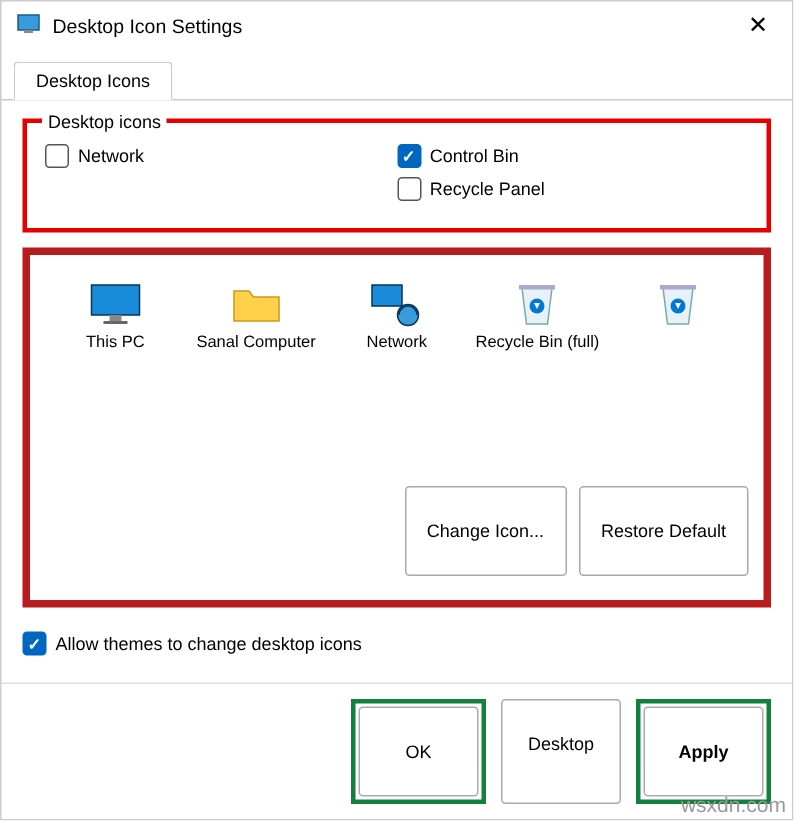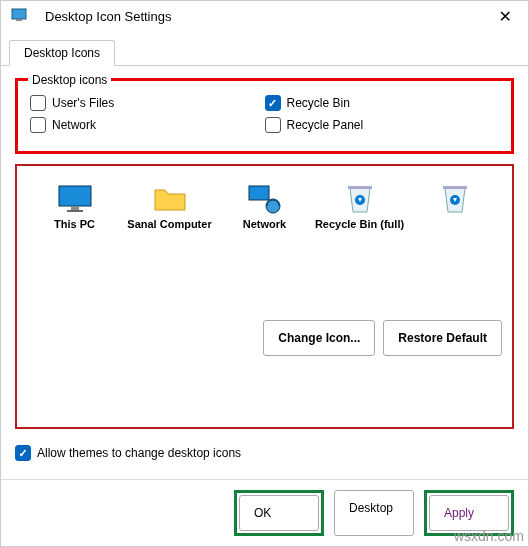--- a/index.html
+++ b/index.html
@@ -1,41 +1,41 @@
 <!DOCTYPE html>
 <html><head>
 <meta charset="utf-8">
 <style>
 * { box-sizing: border-box; font-family: 'Segoe UI', Tahoma, sans-serif; }
 body { margin: 0; padding: 0; background: #fff; width: 529px; height: 547px; overflow: hidden; }
 .window { width: 100%; height: 100%; display: flex; flex-direction: column; border: 1px solid #ccc; }
 .titlebar { display: flex; align-items: center; padding: 6px 10px; font-size: 13px; }
 .titlebar .icon { margin-right: 8px; }
-.titlebar .title { flex: 1; margin-left: 10px; }
+.titlebar .title { flex: 1; }
 .titlebar .close { font-size: 16px; cursor: pointer; padding: 0 6px; }
 .tabbar { display: flex; padding: 8px 8px 0 8px; border-bottom: 1px solid #ccc; }
 .tab { background: #fff; border: 1px solid #ccc; border-bottom: 1px solid #fff; padding: 5px 14px; font-size: 12px; border-radius: 3px 3px 0 0; margin-bottom: -1px; }
 .content { flex: 1; padding: 12px 14px; display: flex; flex-direction: column; }
 .group { border: 3px solid #e60000; padding: 8px 12px 12px; position: relative; margin-bottom: 10px; }
 .group-legend { position: absolute; top: -8px; left: 10px; background: #fff; padding: 0 4px; font-size: 12px; }
 .checkrow { display: flex; }
 .checkcol { flex: 1; }
 .chk { display: flex; align-items: center; margin: 6px 0; font-size: 12px; }
 .chkbox { width: 16px; height: 16px; border: 1.5px solid #555; border-radius: 3px; margin-right: 6px; display: flex; align-items: center; justify-content: center; cursor: pointer; }
 .chkbox.checked { background: #0067c0; border-color: #0067c0; }
 .chkbox.checked::after { content: '✓'; color: #fff; font-size: 11px; font-weight: bold; }
-.iconlist { border: 2px solid #b91c1c; padding: 14px 10px 10px; margin-bottom: 10px; flex: 1; font-weight: bold; }
+.iconlist { border: 5px solid #b91c1c; padding: 14px 10px 10px; margin-bottom: 10px; flex: 1; }
 .iconrow { display: flex; justify-content: space-around; align-items: flex-start; }
 .iconcell { text-align: center; width: 90px; font-size: 11px; }
 .iconcell .ic { height: 38px; display: flex; align-items: center; justify-content: center; }
 .btnrow { display: flex; justify-content: flex-end; gap: 8px; margin-top: 6px; }
-.btn { background: #fff; border: 1px solid #aaa; border-radius: 3px; padding: 10px 14px; font-size: 12px; cursor: pointer; min-width: 80px; text-align: left; }
+.btn { background: #fff; border: 1px solid #aaa; border-radius: 3px; padding: 22px 14px; font-size: 12px; cursor: pointer; min-width: 80px; text-align: center; }
 .footer { border-top: 1px solid #ddd; padding: 10px 14px; display: flex; justify-content: flex-end; gap: 10px; position: relative; }
 .hl { border: 3px solid #15803d; display: inline-block; padding: 2px; }
-.btn.disabled { color: #701a75; }
+.btn.disabled { color: #000000; font-weight: bold; }
 .watermark { position: absolute; right: 4px; bottom: 2px; font-size: 14px; color: #999; }
 </style>
 </head>
 <body>
 
 <div class="window">
 
   <div class="titlebar">
     <span class="icon">
       <svg width="16" height="16">
@@ -52,31 +52,27 @@
   </div>
 
   <div class="content">
 
     <div class="group">
       <span class="group-legend">Desktop icons</span>
       <div class="checkrow">
         <div class="checkcol">
             <div class="chk">
               <span class="chkbox"></span>
-              <span>User's Files</span>
-            </div>
-            <div class="chk">
-              <span class="chkbox"></span>
               <span>Network</span>
             </div>
           </div>
         <div class="checkcol">
             <div class="chk">
               <span class="chkbox checked"></span>
-              <span>Recycle Bin</span>
+              <span>Control Bin</span>
             </div>
             <div class="chk">
               <span class="chkbox"></span>
               <span>Recycle Panel</span>
             </div>
           </div>
       </div>
     </div>
 
     <div class="iconlist">

